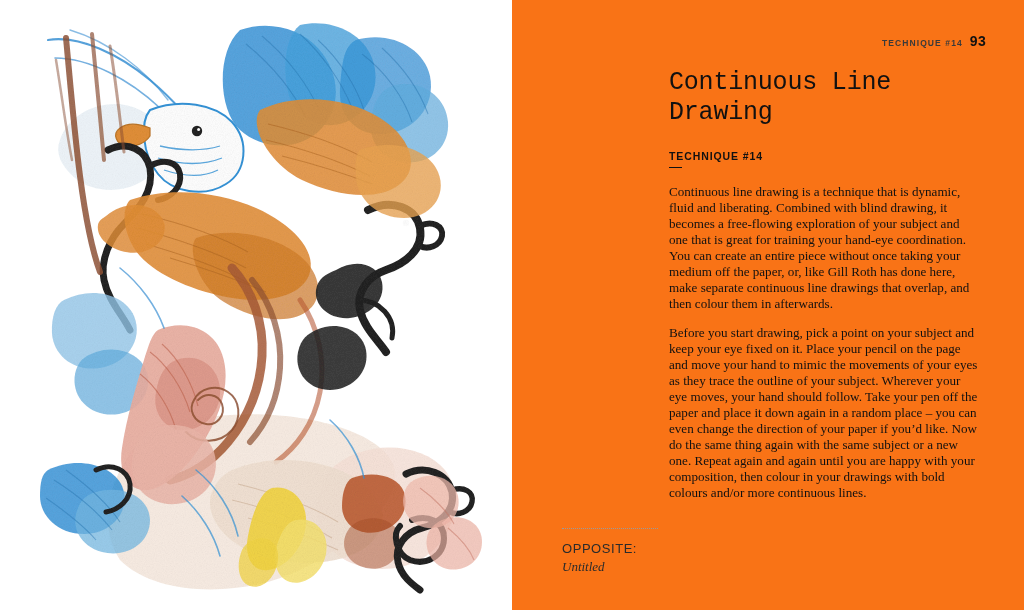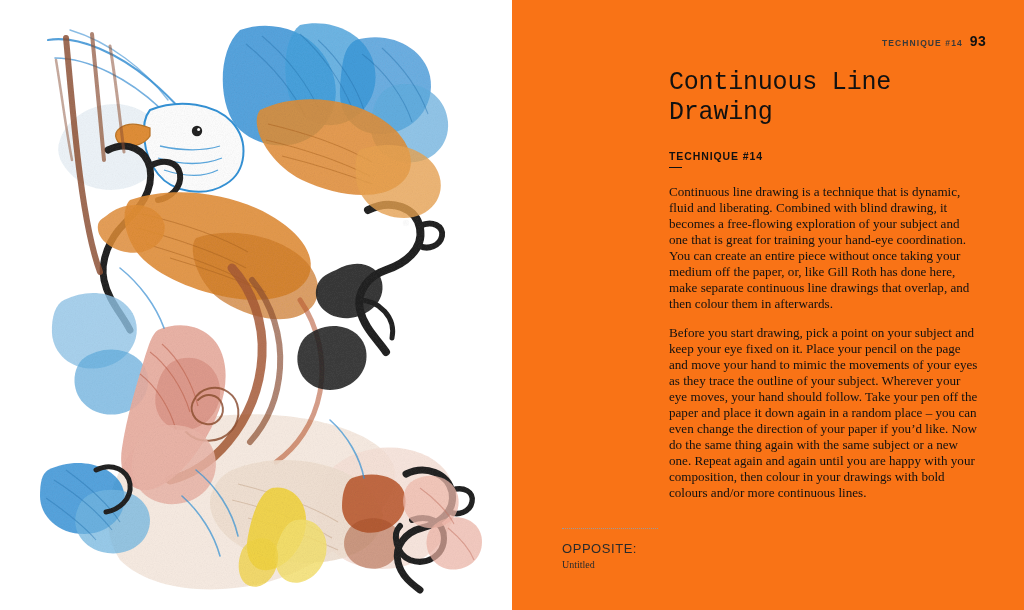--- a/index.html
+++ b/index.html
@@ -101,21 +101,22 @@
     margin-bottom: 12px;
   }
   .caption-label {
     font-size: 13px;
     letter-spacing: 0.55px;
     color: #2b2b2b;
     margin-bottom: 3px;
   }
   .caption-title {
     font-family: "Liberation Serif", serif;
-    font-size: 10px;
+    font-style: italic;
+    font-size: 13px;
     color: #2b2b2b;
   }
 </style>
 </head>
 <body>
 
 <div class="page">
 
   <div class="artwork">
     <svg width="512" height="610" viewBox="0 0 512 610" xmlns="http://www.w3.org/2000/svg" aria-hidden="true">

